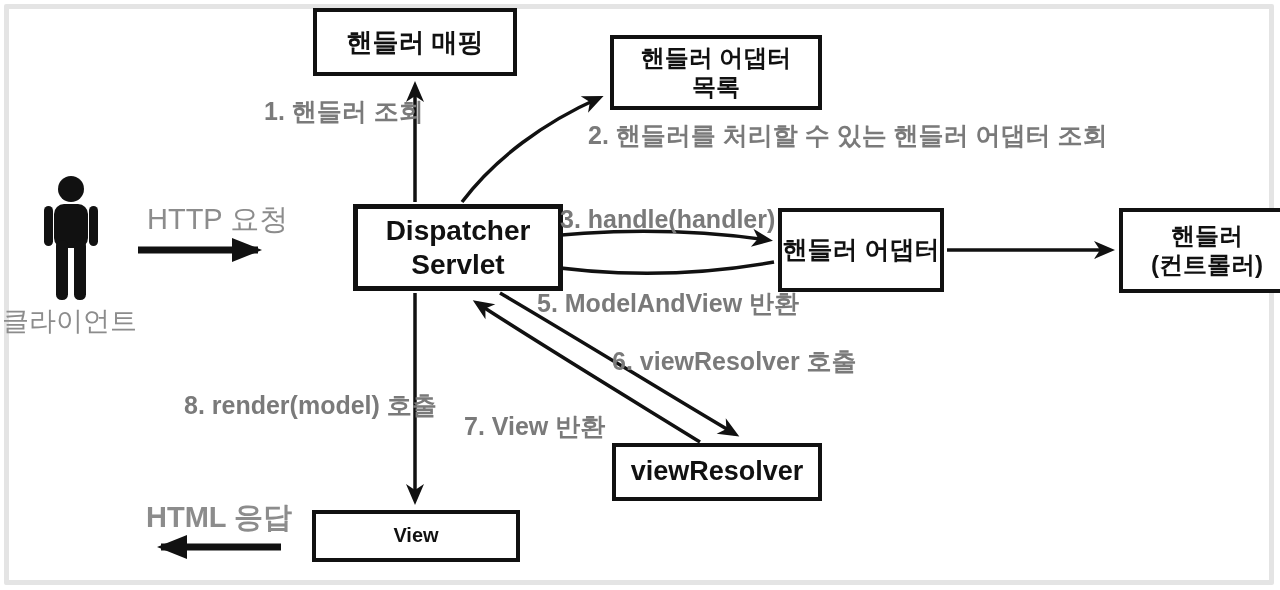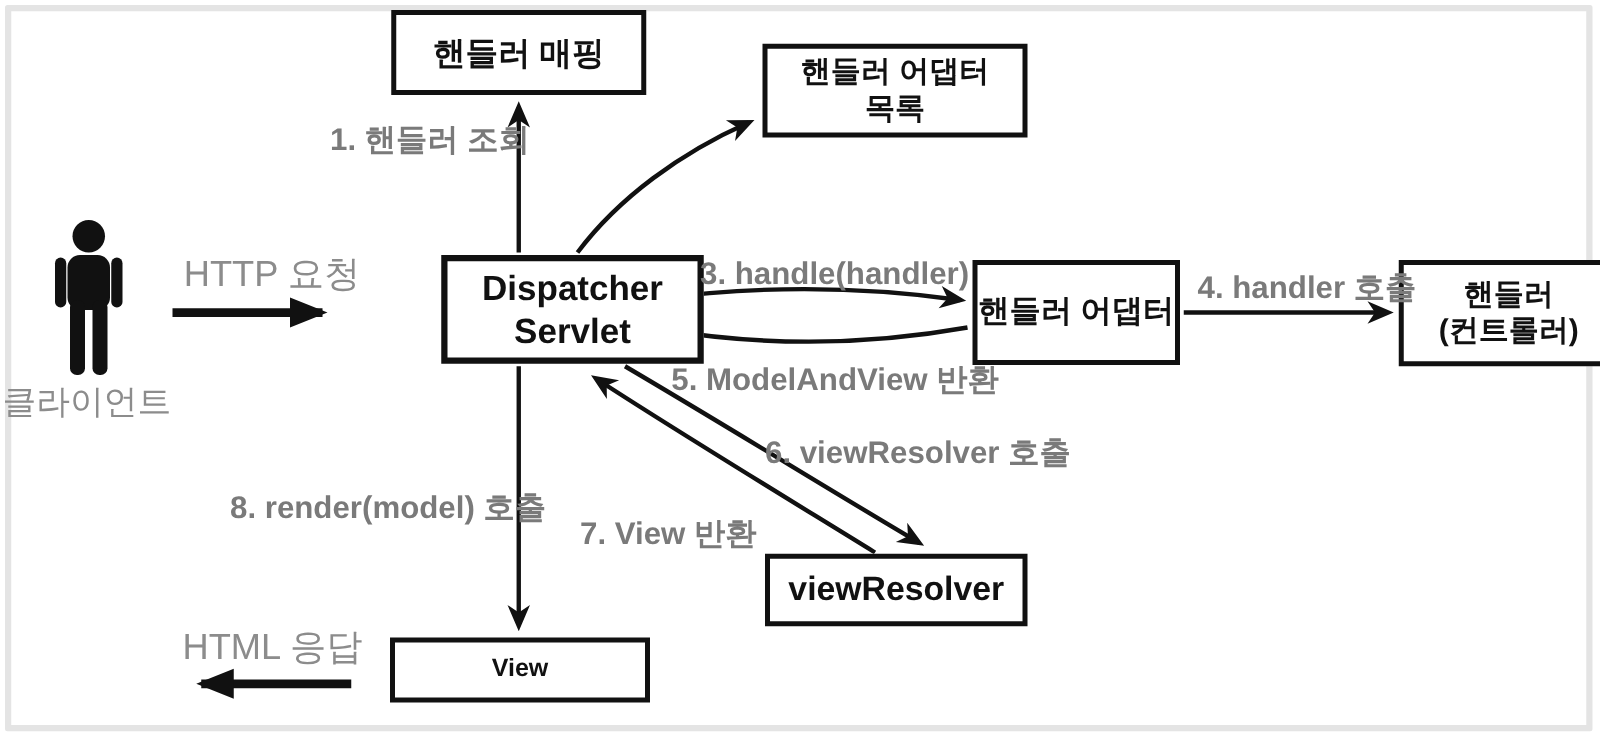--- a/index.html
+++ b/index.html
@@ -63,21 +63,21 @@
   .lbl-s8 { left: 184px; top: 389px; }
 
   .flow-label {
     position: absolute;
     color: #8c8c8c;
     font-weight: 400;
     font-size: 29px;
     white-space: nowrap;
   }
   .lbl-http { left: 147px; top: 200px; }
-  .lbl-html { left: 146px; top: 498px; }
+  .lbl-html { left: 146px; top: 498px; font-weight: bold; }
 
   .client-icon { position: absolute; left: 35px; top: 176px; width: 72px; height: 128px; }
   .client-label {
     position: absolute;
     left: 2px; top: 303px; width: 134px;
     text-align: center;
     color: #8c8c8c;
     font-size: 27px;
     font-weight: 400;
     white-space: nowrap;
@@ -156,22 +156,22 @@
 
   <div class="box box-view-resolver">
     <span>viewResolver</span>
   </div>
 
   <div class="box box-view">
     <span>View</span>
   </div>
 
   <div class="step-label lbl-s1">1. 핸들러 조회</div>
+  <div class="step-label lbl-s2">2. 핸들러를 처리할 수 있는 핸들러 어댑터 조회</div>
   <div class="step-label lbl-s3">3. handle(handler)</div>
-  <div class="step-label lbl-s4">4. handler 호출</div>
   <div class="step-label lbl-s5">5. ModelAndView 반환</div>
   <div class="step-label lbl-s6">6. viewResolver 호출</div>
   <div class="step-label lbl-s7">7. View 반환</div>
   <div class="step-label lbl-s8">8. render(model) 호출</div>
 
   <div class="flow-label lbl-http">HTTP 요청</div>
   <div class="flow-label lbl-html">HTML 응답</div>
 
 </div>
 

